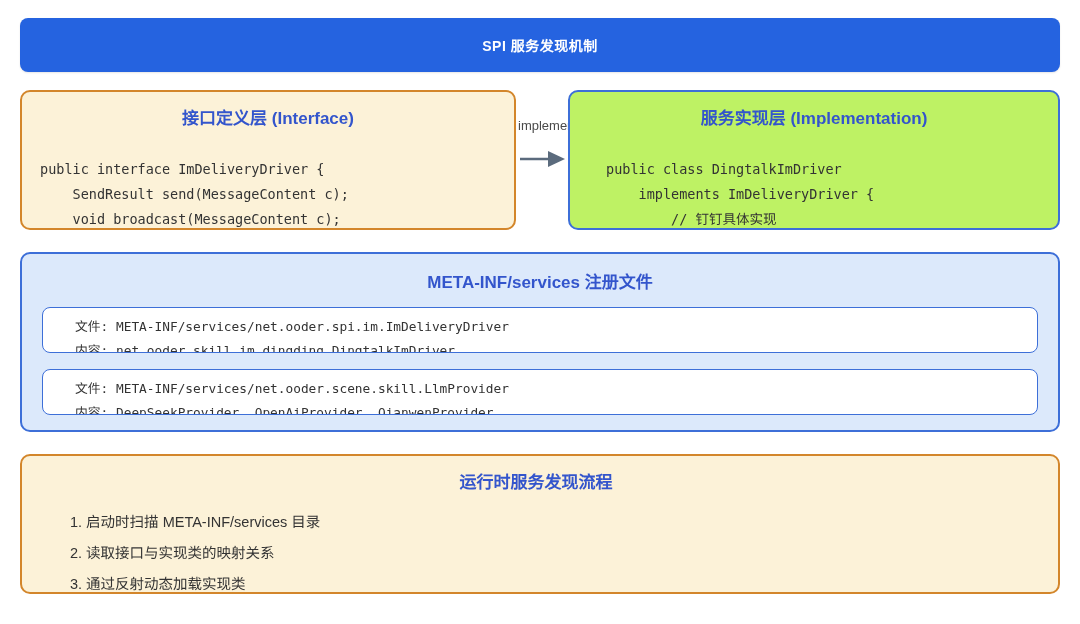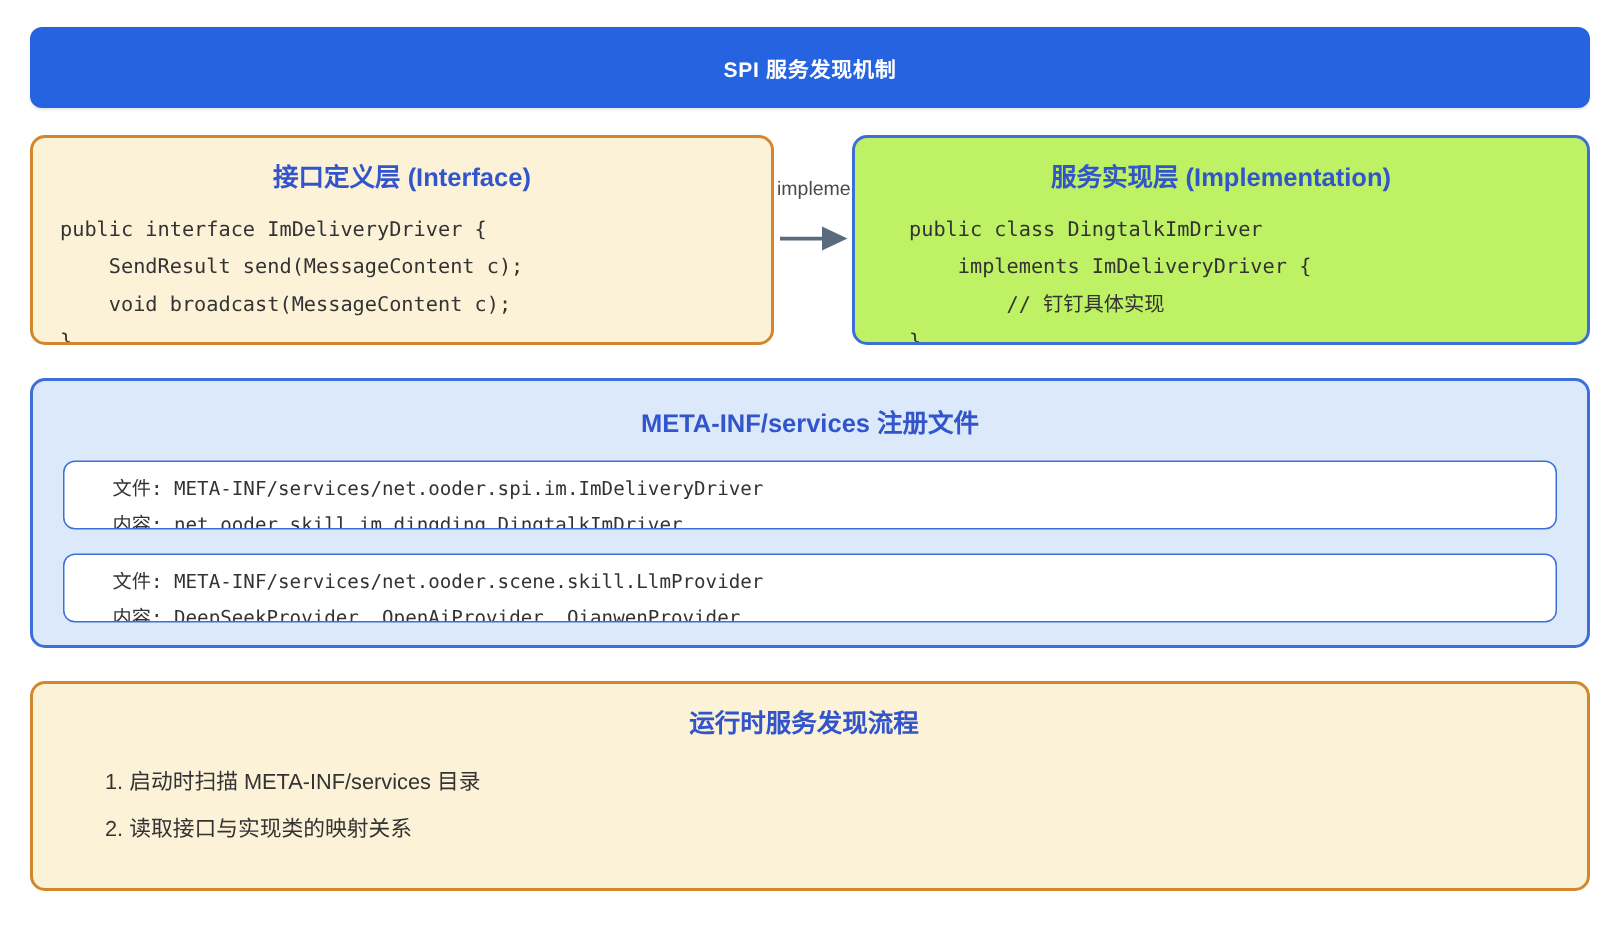--- a/index.html
+++ b/index.html
@@ -69,21 +69,21 @@
     background: #bef264;
     border: 2px solid #3d6fd8;
     margin-left: 52px;
   }
 
   .layer-title {
     text-align: center;
     color: #3355cc;
     font-size: 17px;
     font-weight: bold;
-    margin-bottom: 12px;
+    margin-bottom: 28px;
   }
 
   .code-block {
     font-family: "DejaVu Sans Mono", "Liberation Mono", monospace;
     font-size: 13.5px;
     line-height: 25px;
     color: #333333;
     white-space: pre;
   }
   .code-impl { padding-left: 18px; }
@@ -223,15 +223,16 @@
     <div class="file-card">
       <div class="file-line">文件: META-INF/services/net.ooder.scene.skill.LlmProvider</div>
       <div class="file-line">内容: DeepSeekProvider, OpenAiProvider, QianwenProvider</div>
     </div>
   </div>
 
   <div class="flow-panel">
     <div class="flow-title">运行时服务发现流程</div>
     <div class="flow-item">1. 启动时扫描 META-INF/services 目录</div>
     <div class="flow-item">2. 读取接口与实现类的映射关系</div>
+    <div class="flow-item">3. 通过反射动态加载实现类</div>
   </div>
 
 </div>
 
 </body></html>

